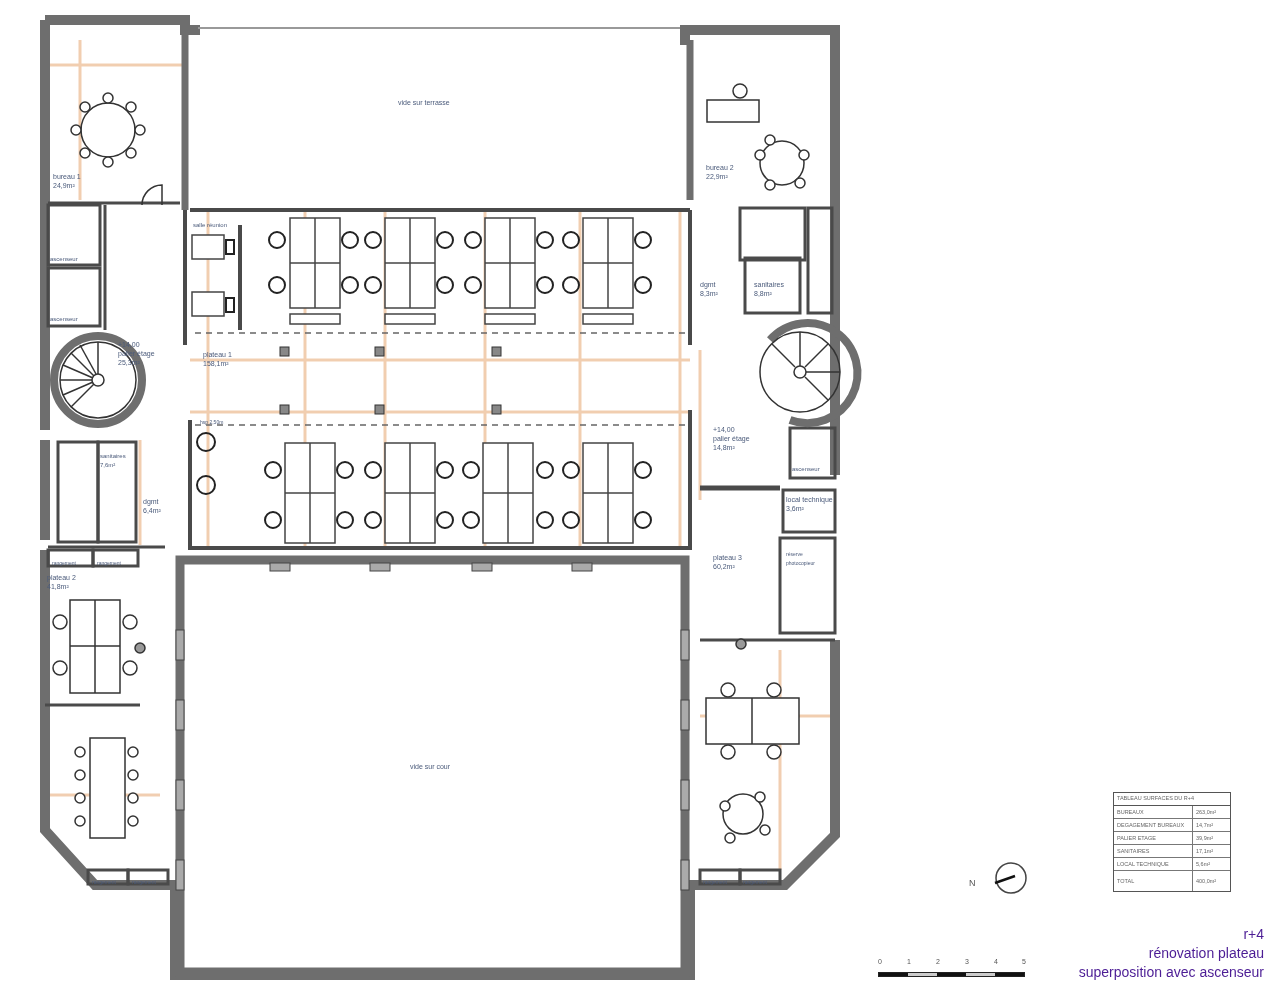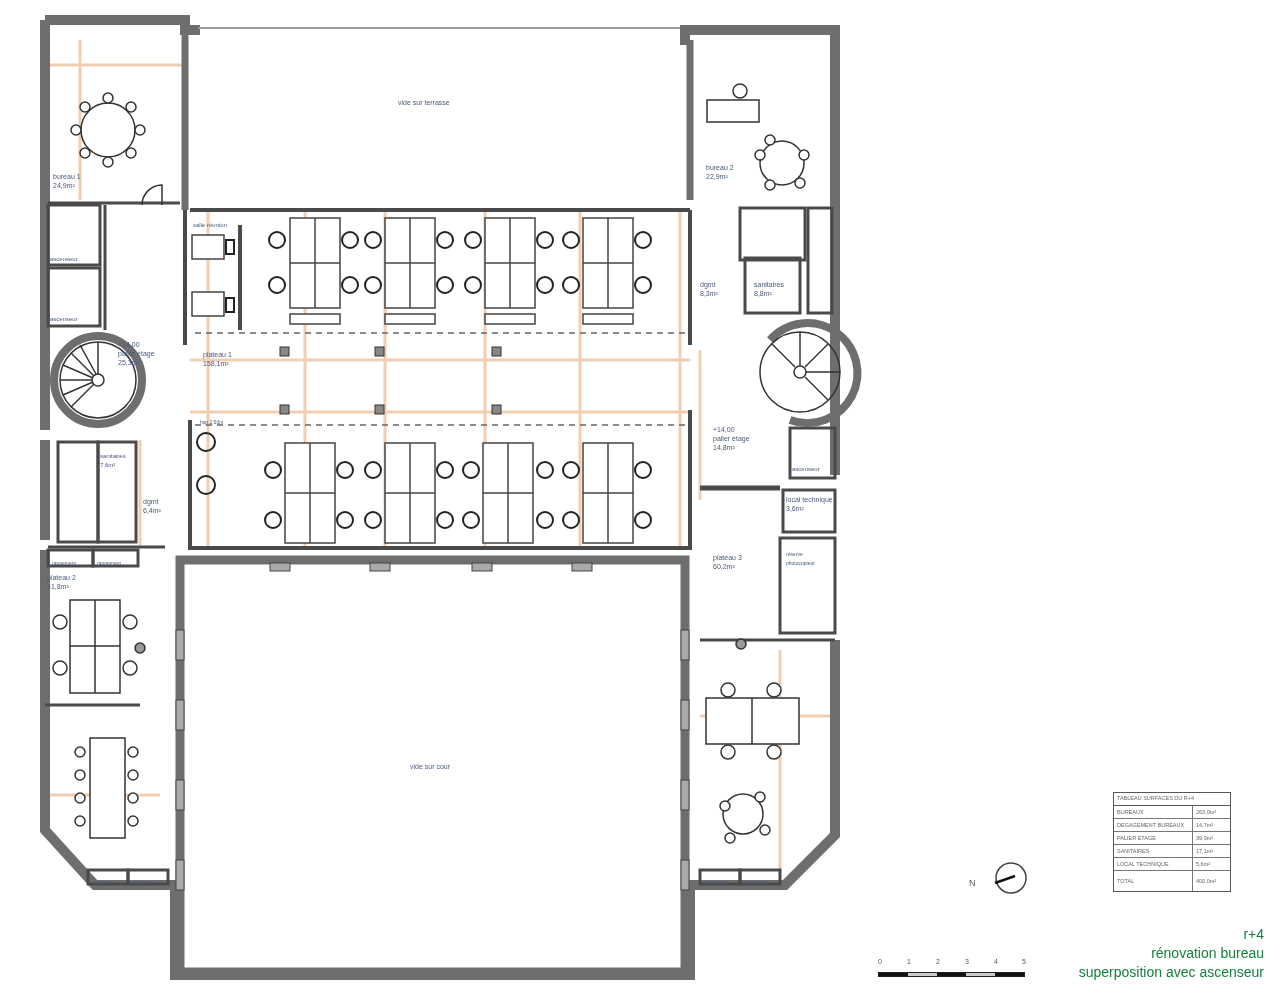--- a/index.html
+++ b/index.html
@@ -5,21 +5,21 @@
   html,body{margin:0;padding:0;background:#ffffff;}
   body{width:1280px;height:1005px;position:relative;overflow:hidden;font-family:"Liberation Sans",sans-serif;}
   #plan{position:absolute;left:0;top:0;}
   .lbl{position:absolute;font-family:"Liberation Sans",sans-serif;font-size:7px;color:#4a5a7a;line-height:9px;white-space:nowrap;}
   .tbl{position:absolute;left:1113px;top:792px;width:116px;border:1px solid #555;font-size:5.5px;color:#666;font-family:"Liberation Sans",sans-serif;background:#fff;}
   .tbl .hd{border-bottom:1px solid #555;padding:2px 3px;height:8px;}
   .tbl .row{display:flex;border-bottom:1px solid #777;height:12px;align-items:center;}
   .tbl .row:last-child{border-bottom:none;height:20px;}
   .tbl .c1{width:75px;padding-left:3px;border-right:1px solid #777;height:100%;display:flex;align-items:center;}
   .tbl .c2{padding-left:3px;}
-  .title{position:absolute;right:16px;top:925px;text-align:right;font-size:14px;color:#15803d;line-height:19px;}
+  .title{position:absolute;right:16px;top:925px;text-align:right;font-size:14px;color:#4c1d95;line-height:19px;}
   .scale{position:absolute;left:878px;top:958px;}
   .scale .nums{position:relative;height:10px;font-size:7px;color:#555;}
   .scale .nums span{position:absolute;top:0;}
   .scalebar{display:flex;margin-top:4px;border:1px solid #222;height:3px;width:145px;}
   .scalebar div{flex:1;}
   .north{position:absolute;left:969px;top:858px;}
 </style>
 </head>
 <body>
 
@@ -373,15 +373,15 @@
     <div style="background:#111"></div>
       <div style="background:#ccc"></div>
       <div style="background:#111"></div>
       <div style="background:#ccc"></div>
       <div style="background:#111"></div>
   </div>
 </div>
 
 <div class="title">
   <div>r+4</div>
-  <div>rénovation bureau</div>
+  <div>rénovation plateau</div>
   <div>superposition avec ascenseur</div>
 </div>
 
 </body></html>

